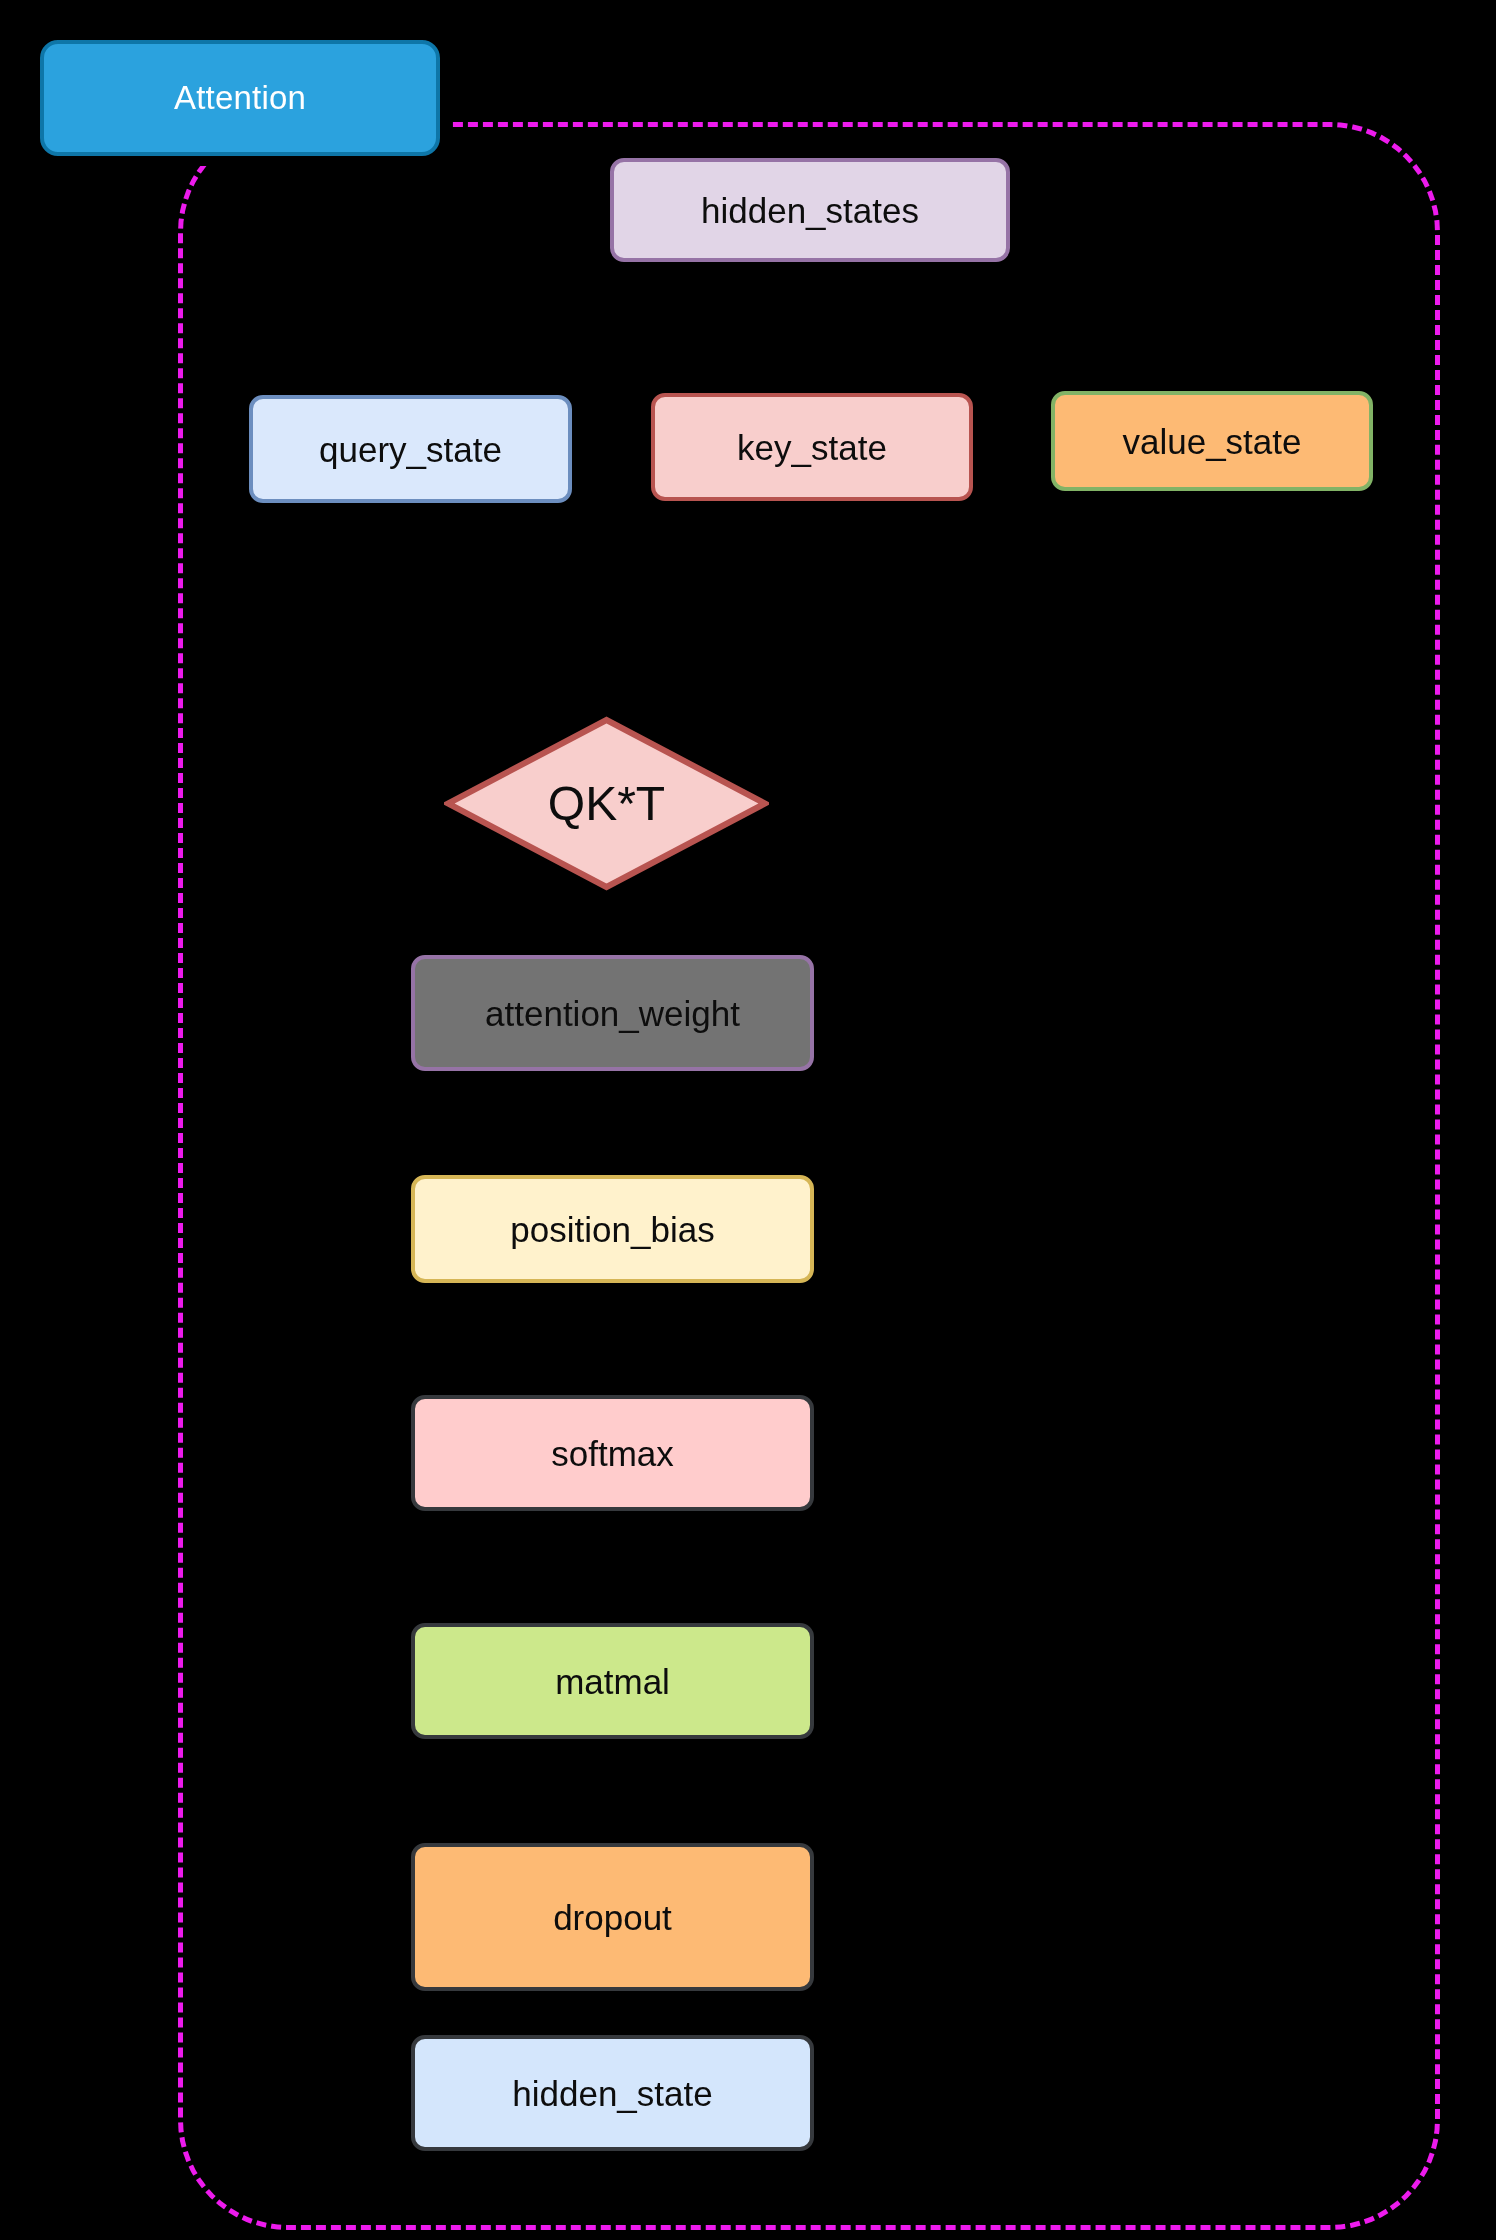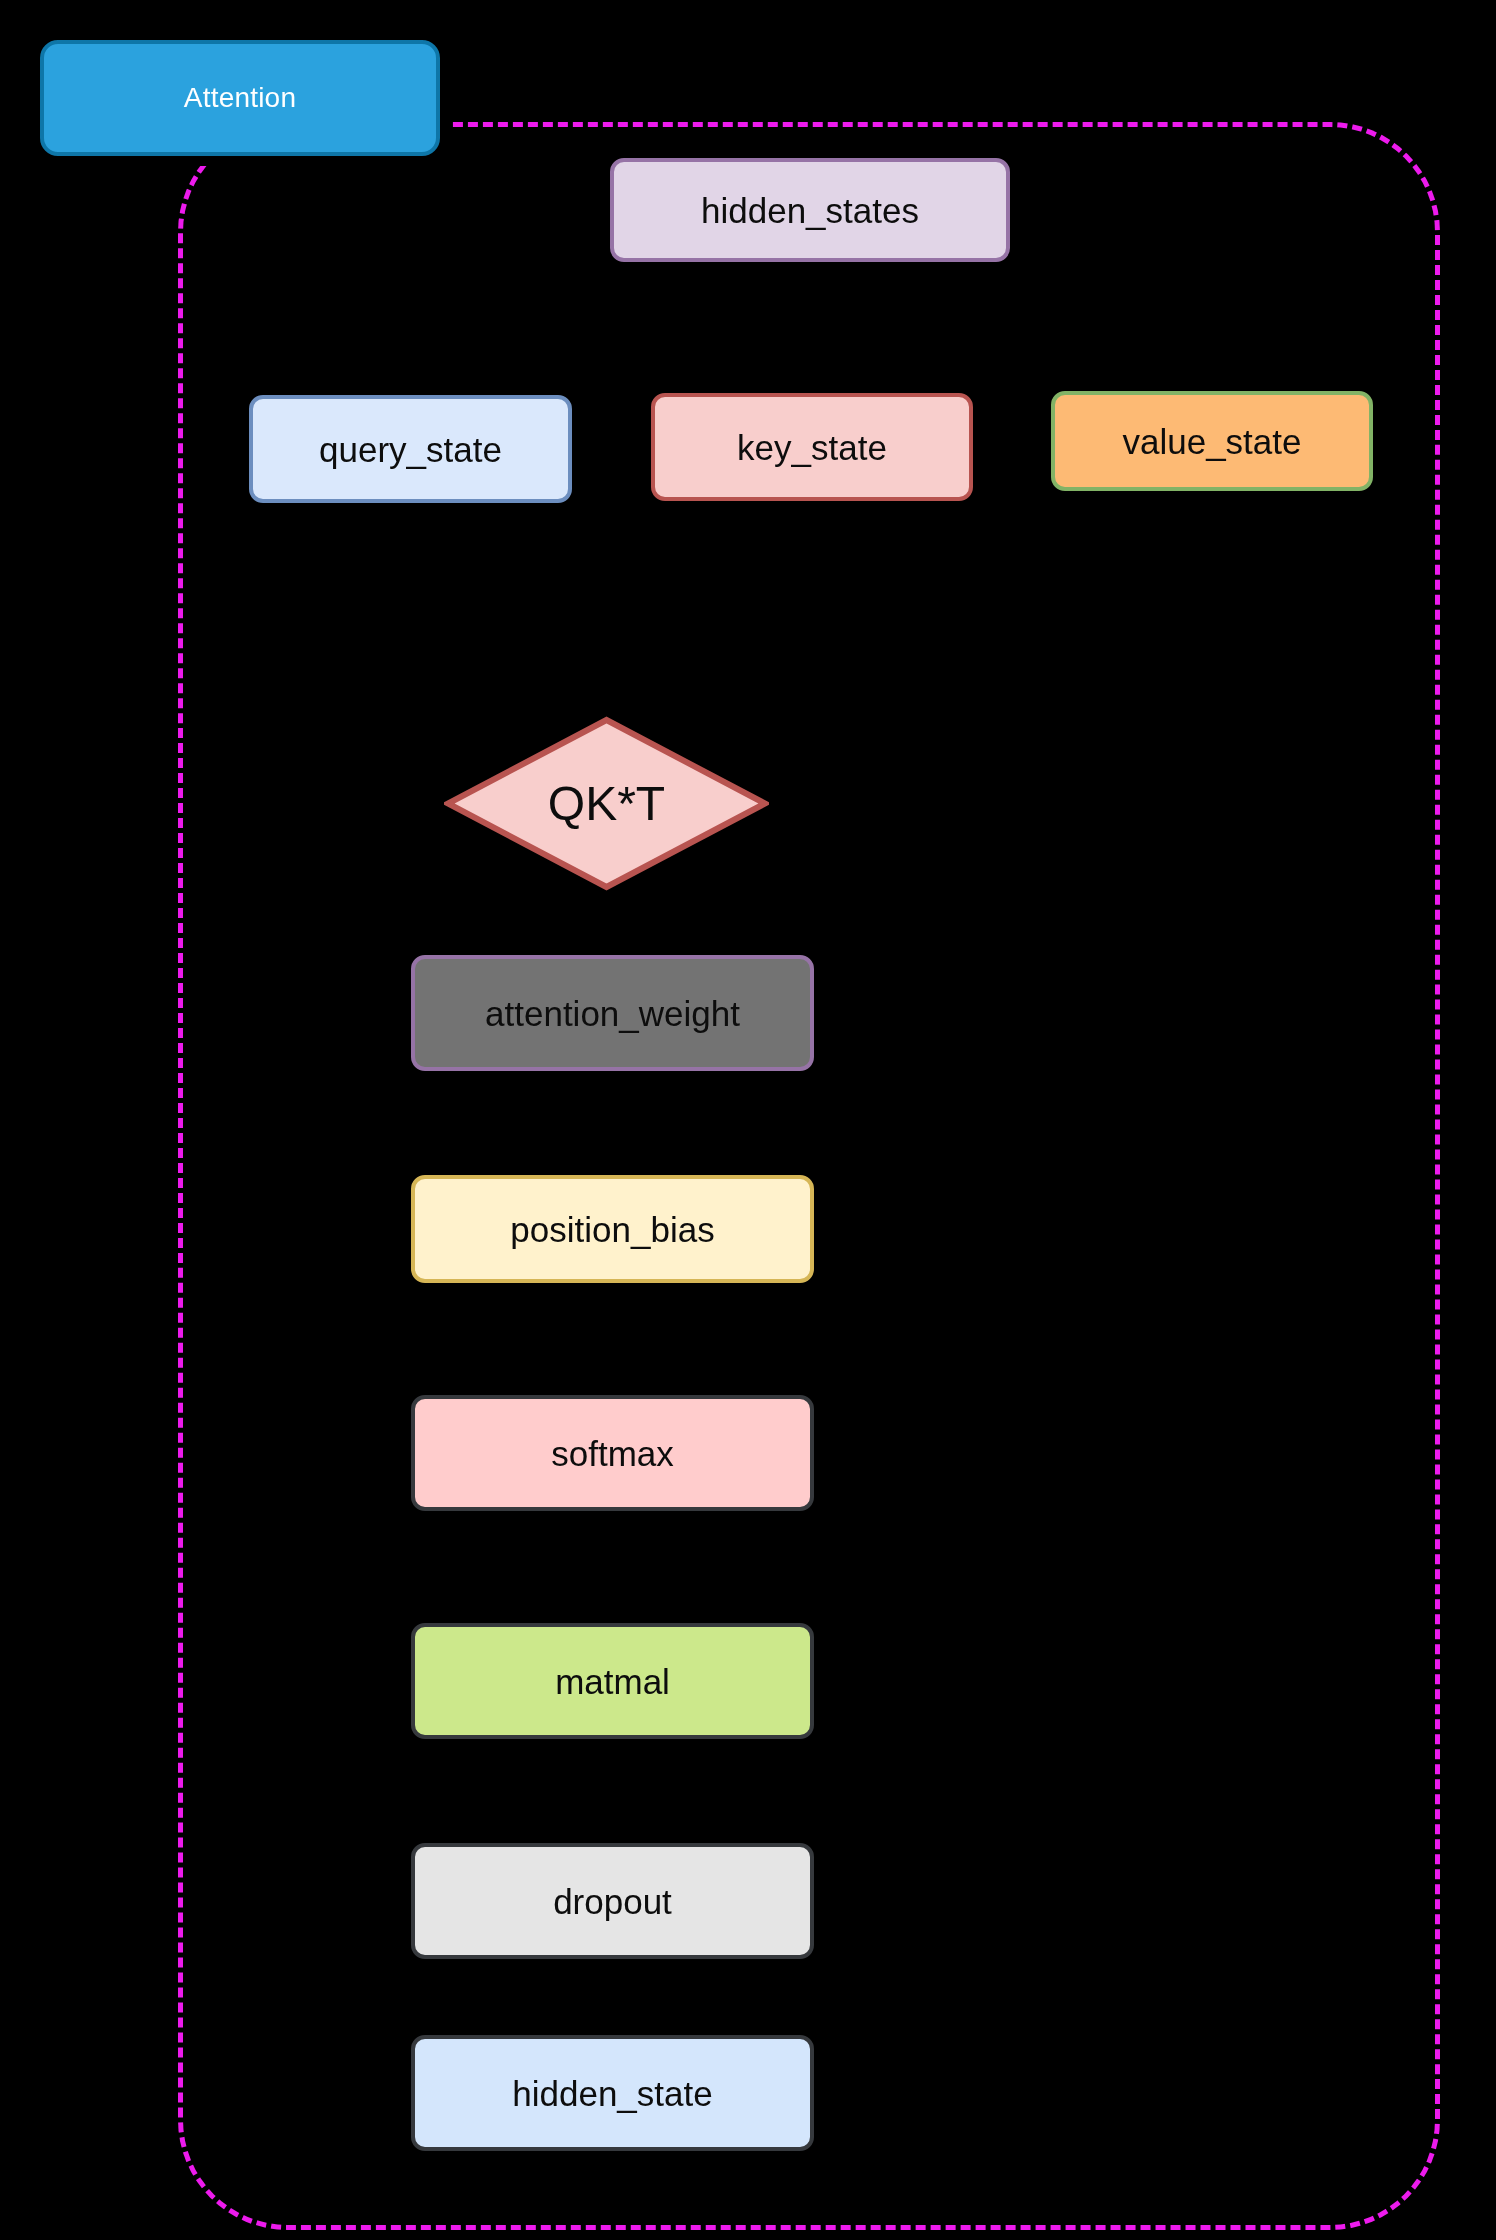--- a/index.html
+++ b/index.html
@@ -43,21 +43,21 @@
     width: 400px;
     height: 116px;
     background: #2BA2DE;
     border: 4px solid #0E76A8;
     border-radius: 18px;
     box-sizing: border-box;
     display: flex;
     align-items: center;
     justify-content: center;
     color: #ffffff;
-    font-size: 28px;
+    font-size: 33px;
     letter-spacing: 0.2px;
     z-index: 6;
   }
 
   
   .title-mask {
     position: absolute;
     left: 30px;
     top: 30px;
     width: 420px;
@@ -149,21 +149,21 @@
   </div>
 
   <div class="node" style="left:411px; top:1395px; width:403px; height:116px; background:#FFCCCC; border-color:#36393D;">
     <span>softmax</span>
   </div>
 
   <div class="node" style="left:411px; top:1623px; width:403px; height:116px; background:#CCE88B; border-color:#36393D;">
     <span>matmal</span>
   </div>
 
-  <div class="node" style="left:411px; top:1843px; width:403px; height:116px; background:#e5e5e5; border-color:#36393D;">
+  <div class="node" style="left:411px; top:1843px; width:403px; height:148px; background:#fdba74; border-color:#36393D;">
     <span>dropout</span>
   </div>
 
   <div class="node" style="left:411px; top:2035px; width:403px; height:116px; background:#D4E6FC; border-color:#36393D;">
     <span>hidden_state</span>
   </div>
 
 </div>
 
 </body></html>

